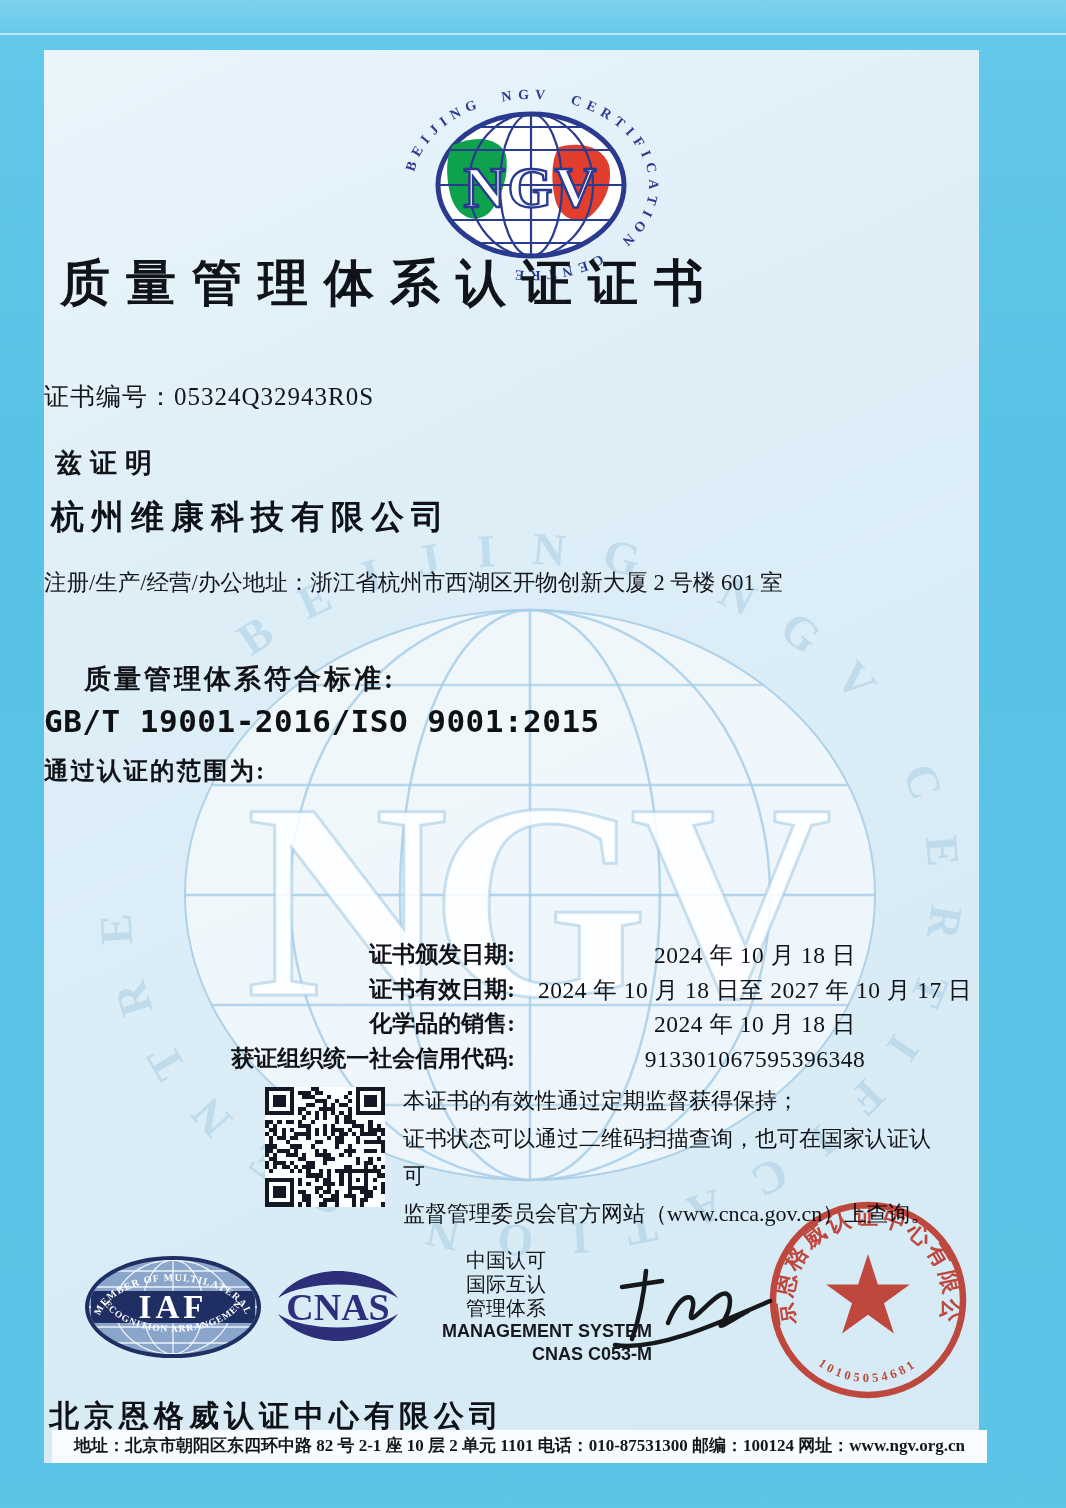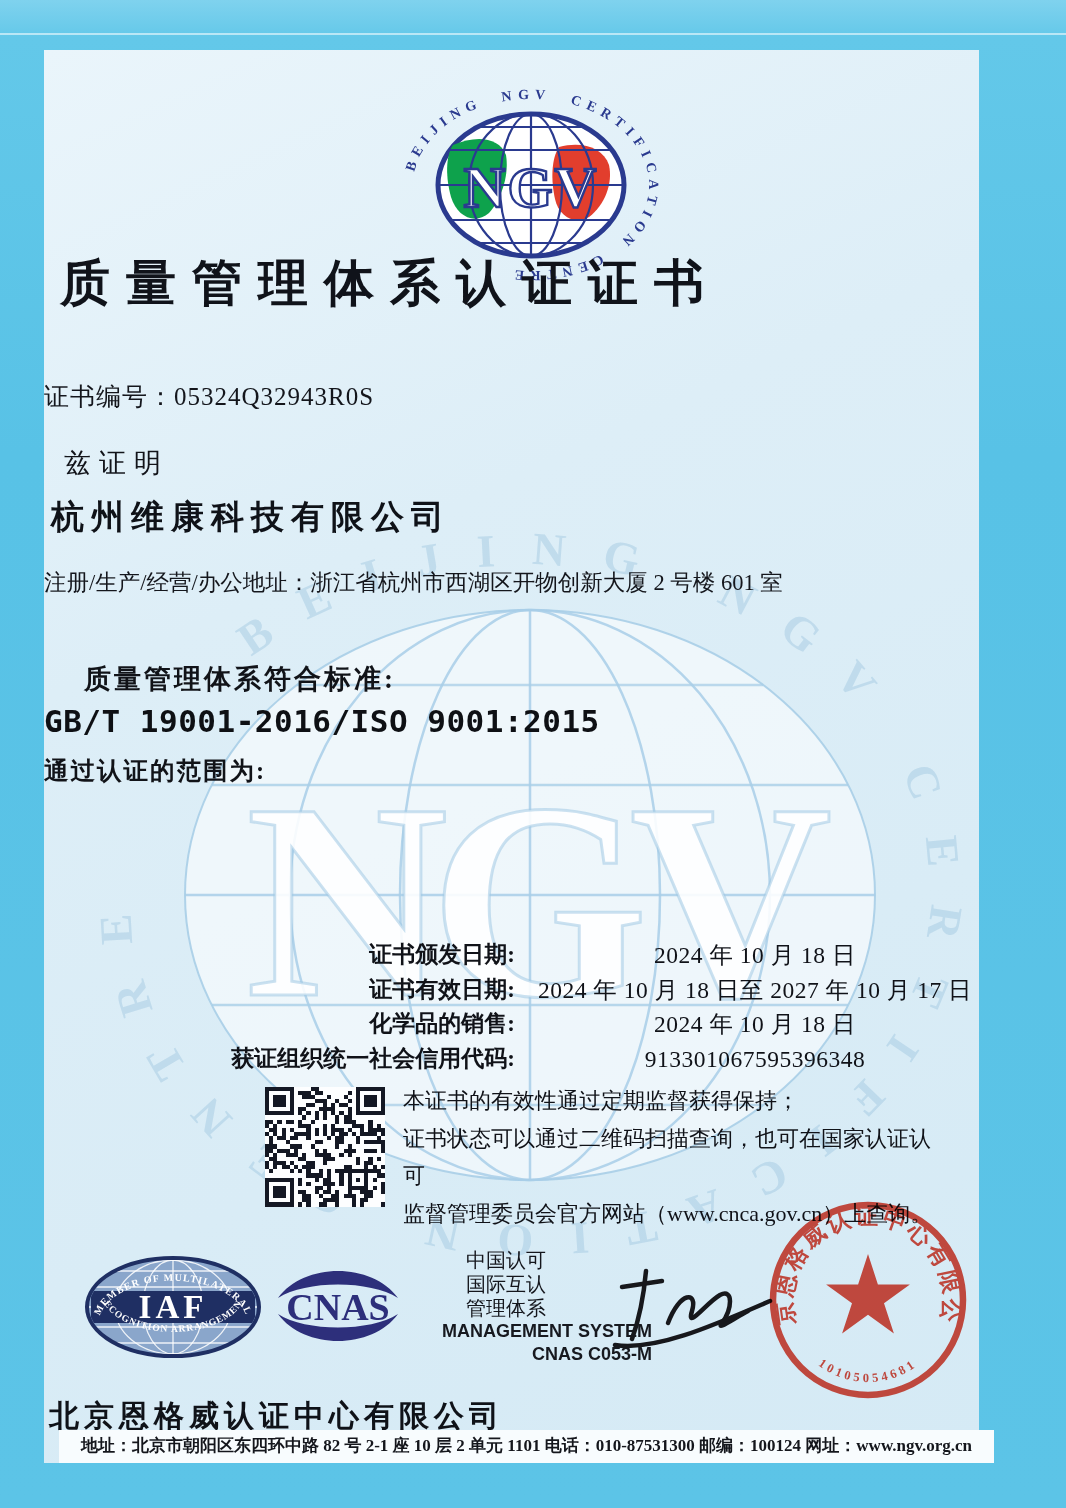--- a/index.html
+++ b/index.html
@@ -7,37 +7,37 @@
   .page{position:absolute;inset:0;background:linear-gradient(180deg,#7fd2ee 0%,#63c8e9 2.5%,#58c2e6 30%,#5cc4e7 100%);overflow:hidden;}
   .scanline{position:absolute;left:0;top:33px;width:100%;height:2px;background:rgba(255,255,255,.55);}
   .sheet{position:absolute;left:44px;top:50px;width:935px;height:1413px;
          background:linear-gradient(155deg,#eaf5fb 0%,#ddeef7 35%,#d5eaf5 100%);}
   .abs{position:absolute;}
   .ctr{left:0;width:100%;text-align:left;}
   .z{z-index:2;}
   
   .title{top:200px;font-size:50px;font-weight:700;letter-spacing:16px;padding-left:16px;color:#10131a;}
   .certno{top:330px;font-size:25px;color:#14161c;letter-spacing:1px;}
-  .stmt{top:395px;font-size:27px;font-weight:400;letter-spacing:8px;padding-left:20px;color:#12141a;}
+  .stmt{top:395px;font-size:27px;font-weight:700;letter-spacing:8px;padding-left:11px;color:#12141a;}
   .company{top:445px;font-size:33px;font-weight:700;letter-spacing:7px;padding-left:7px;color:#0f1218;}
   .addr{top:517px;font-size:22.5px;color:#14161c;}
   .stdhead{top:611px;font-size:27px;font-weight:700;letter-spacing:3px;color:#111318;margin-left:40px;}
   .stdcode{top:653px;font-size:31px;font-weight:700;font-family:"DejaVu Sans Mono","Liberation Mono",monospace;letter-spacing:.5px;color:#0e1014;}
   .scopehead{top:704px;font-size:24.5px;font-weight:700;letter-spacing:2px;color:#111318;}
   .scope{top:770px;font-size:28.5px;font-weight:600;letter-spacing:2px;color:#101218;}
   .dates{top:888px;left:0;width:100%;}
   .drow{display:grid;grid-template-columns:451px 1fr;column-gap:16px;padding-left:20px;line-height:34.5px;}
   .dlabel{text-align:right;font-weight:700;font-size:23px;color:#101218;}
   .dvalue{text-align:center;font-size:23.5px;color:#101218;letter-spacing:.5px;}
   .notes{top:1032px;left:359px;width:545px;font-size:22px;line-height:37.5px;color:#101218;}
   .acctext{top:1198px;left:378px;width:230px;color:#14161c;}
   .acctext .cjk{font-size:20px;line-height:24px;font-weight:400;margin-left:44px;}
   .acctext .lat{font-size:18px;line-height:23px;font-weight:700;font-family:"Liberation Sans","DejaVu Sans",sans-serif;color:#17191f;text-align:right;}
   .issuer{top:1346px;font-size:30px;font-weight:700;letter-spacing:5px;padding-left:5px;color:#0f1218;}
-  .footerband{left:15px;bottom:0;width:100%;height:33px;background:#f8fcfe;}
+  .footerband{left:8px;bottom:0;width:100%;height:33px;background:#f8fcfe;}
   .footerband div{line-height:32px;text-align:center;font-size:17px;font-weight:600;color:#14161c;}
   svg text{font-family:"Liberation Serif","DejaVu Serif",serif;}
 </style>
 </head>
 <body>
 
 <div class="page">
   <div class="scanline"></div>
 
   <div class="sheet">

